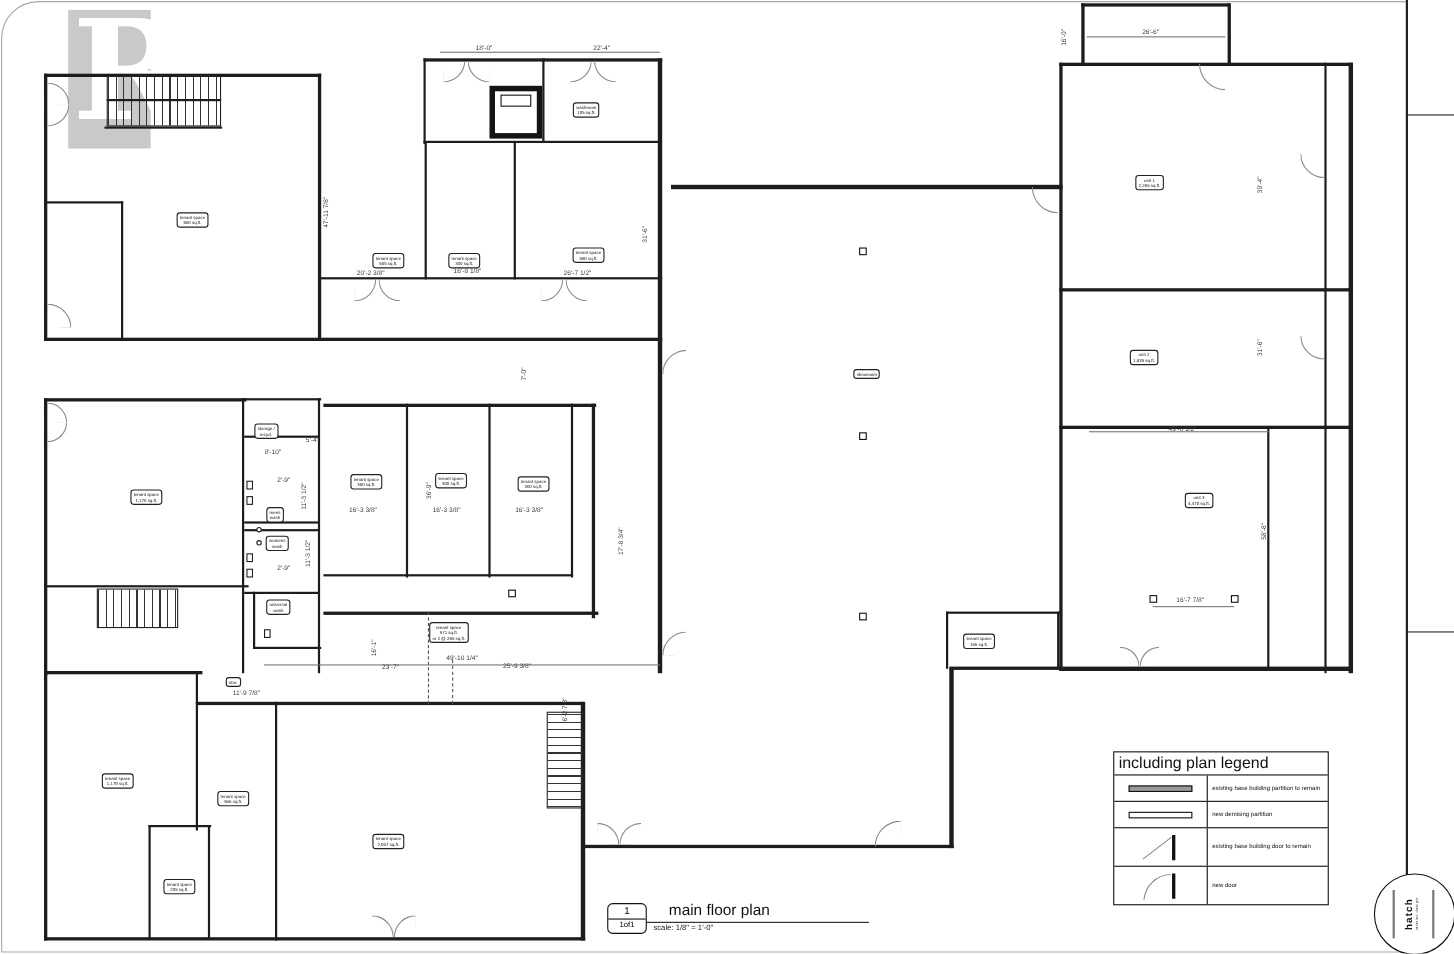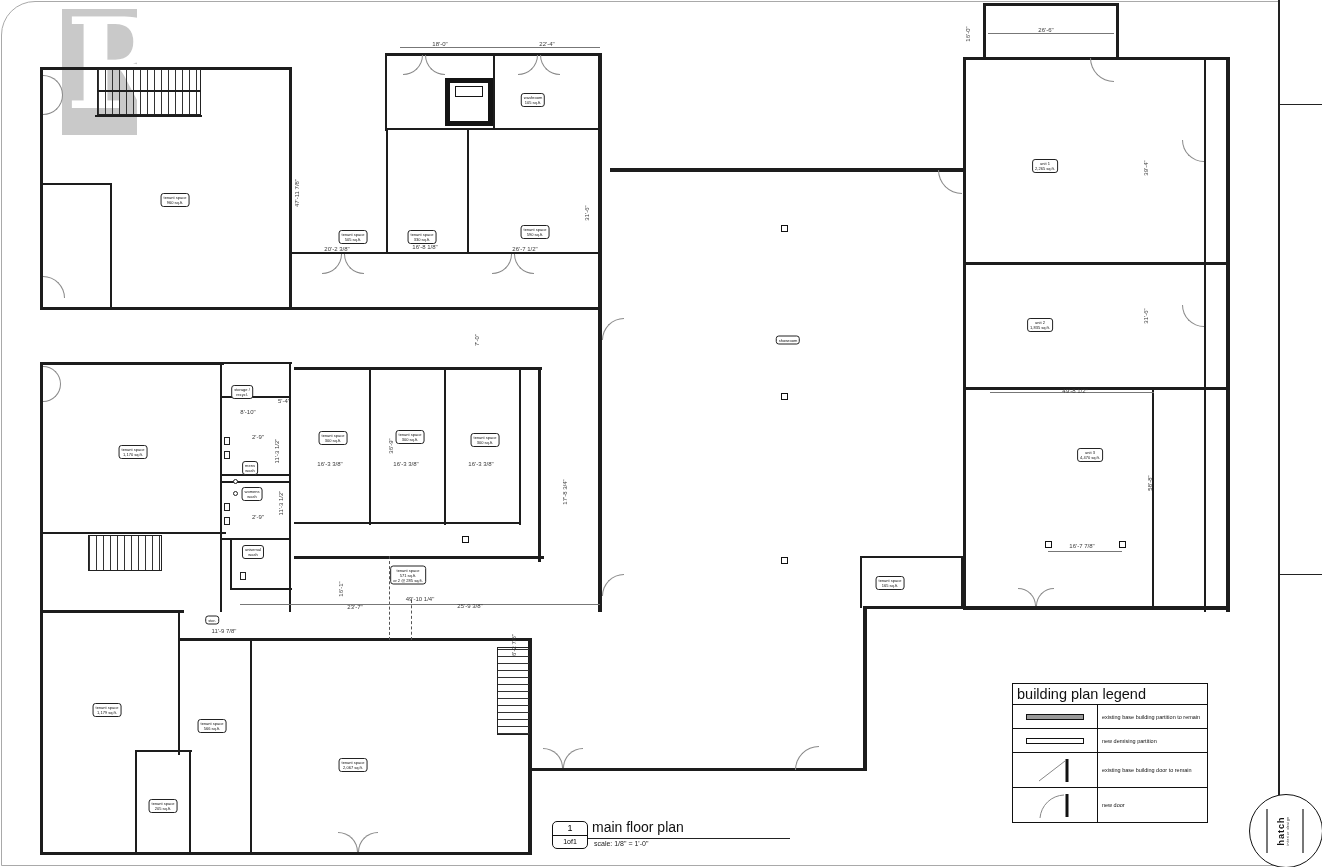--- a/index.html
+++ b/index.html
@@ -35,21 +35,21 @@
        white-space:pre-line;color:#111;z-index:3;}
   .dim{position:absolute;transform:translate(-50%,-50%);font-size:6px;color:#3a3a3a;white-space:nowrap;z-index:3;}
   .dim.v{transform:translate(-50%,-50%) rotate(-90deg);}
   .dimline{position:absolute;background:#777;height:1px;}
   
   #dtitle{position:absolute;left:552px;top:821px;z-index:4;}
   #dtitle .bubble{position:absolute;left:0;top:0;width:34px;height:26px;border:1.2px solid #111;
         border-radius:5px;text-align:center;background:#fff;}
   #dtitle .bubble .n{font-size:9px;border-bottom:1px solid #111;line-height:13px;}
   #dtitle .bubble .s{font-size:7px;line-height:11px;}
-  #dtitle .t{position:absolute;left:40px;top:-2px;font-size:14px;color:#111;white-space:nowrap;}
+  #dtitle .t{position:absolute;left:56px;top:-2px;font-size:14px;color:#111;white-space:nowrap;}
   #dtitle .underline{position:absolute;left:0px;top:17px;width:238px;height:1.3px;background:#222;}
   #dtitle .sc{position:absolute;left:42px;top:19px;font-size:7px;color:#222;white-space:nowrap;}
   
   #legend{position:absolute;left:1012px;top:683px;width:196px;border:1.6px solid #111;background:#fff;z-index:5;
           box-sizing:border-box;}
   #legend .lt{font-size:14.5px;padding:2px 4px;border-bottom:1.6px solid #111;color:#111;}
   #legend .row{display:flex;border-bottom:1px solid #111;align-items:center;}
   #legend .row:last-child{border-bottom:none;}
   #legend .symc{width:84px;display:flex;align-items:center;justify-content:center;border-right:1px solid #111;align-self:stretch;}
   #legend .desc{flex:1;font-size:5.5px;padding:3px 4px;color:#111;}
@@ -287,21 +287,21 @@
     <div class="underline"></div>
     <div class="bubble">
       <div class="n">1</div>
       <div class="s">1of1</div>
     </div>
     <div class="t">main floor plan</div>
     <div class="sc">scale: 1/8" = 1'-0"</div>
   </div>
 
   <div id="legend">
-    <div class="lt">building plan legend</div>
+    <div class="lt">including plan legend</div>
     <div class="row" style="height:23px;">
       <div class="symc">
         <div class="sym-bar filled"></div>
       </div>
       <div class="desc">existing base building partition to remain</div>
     </div>
     <div class="row" style="height:23px;">
       <div class="symc">
         <div class="sym-bar hollow"></div>
       </div>

